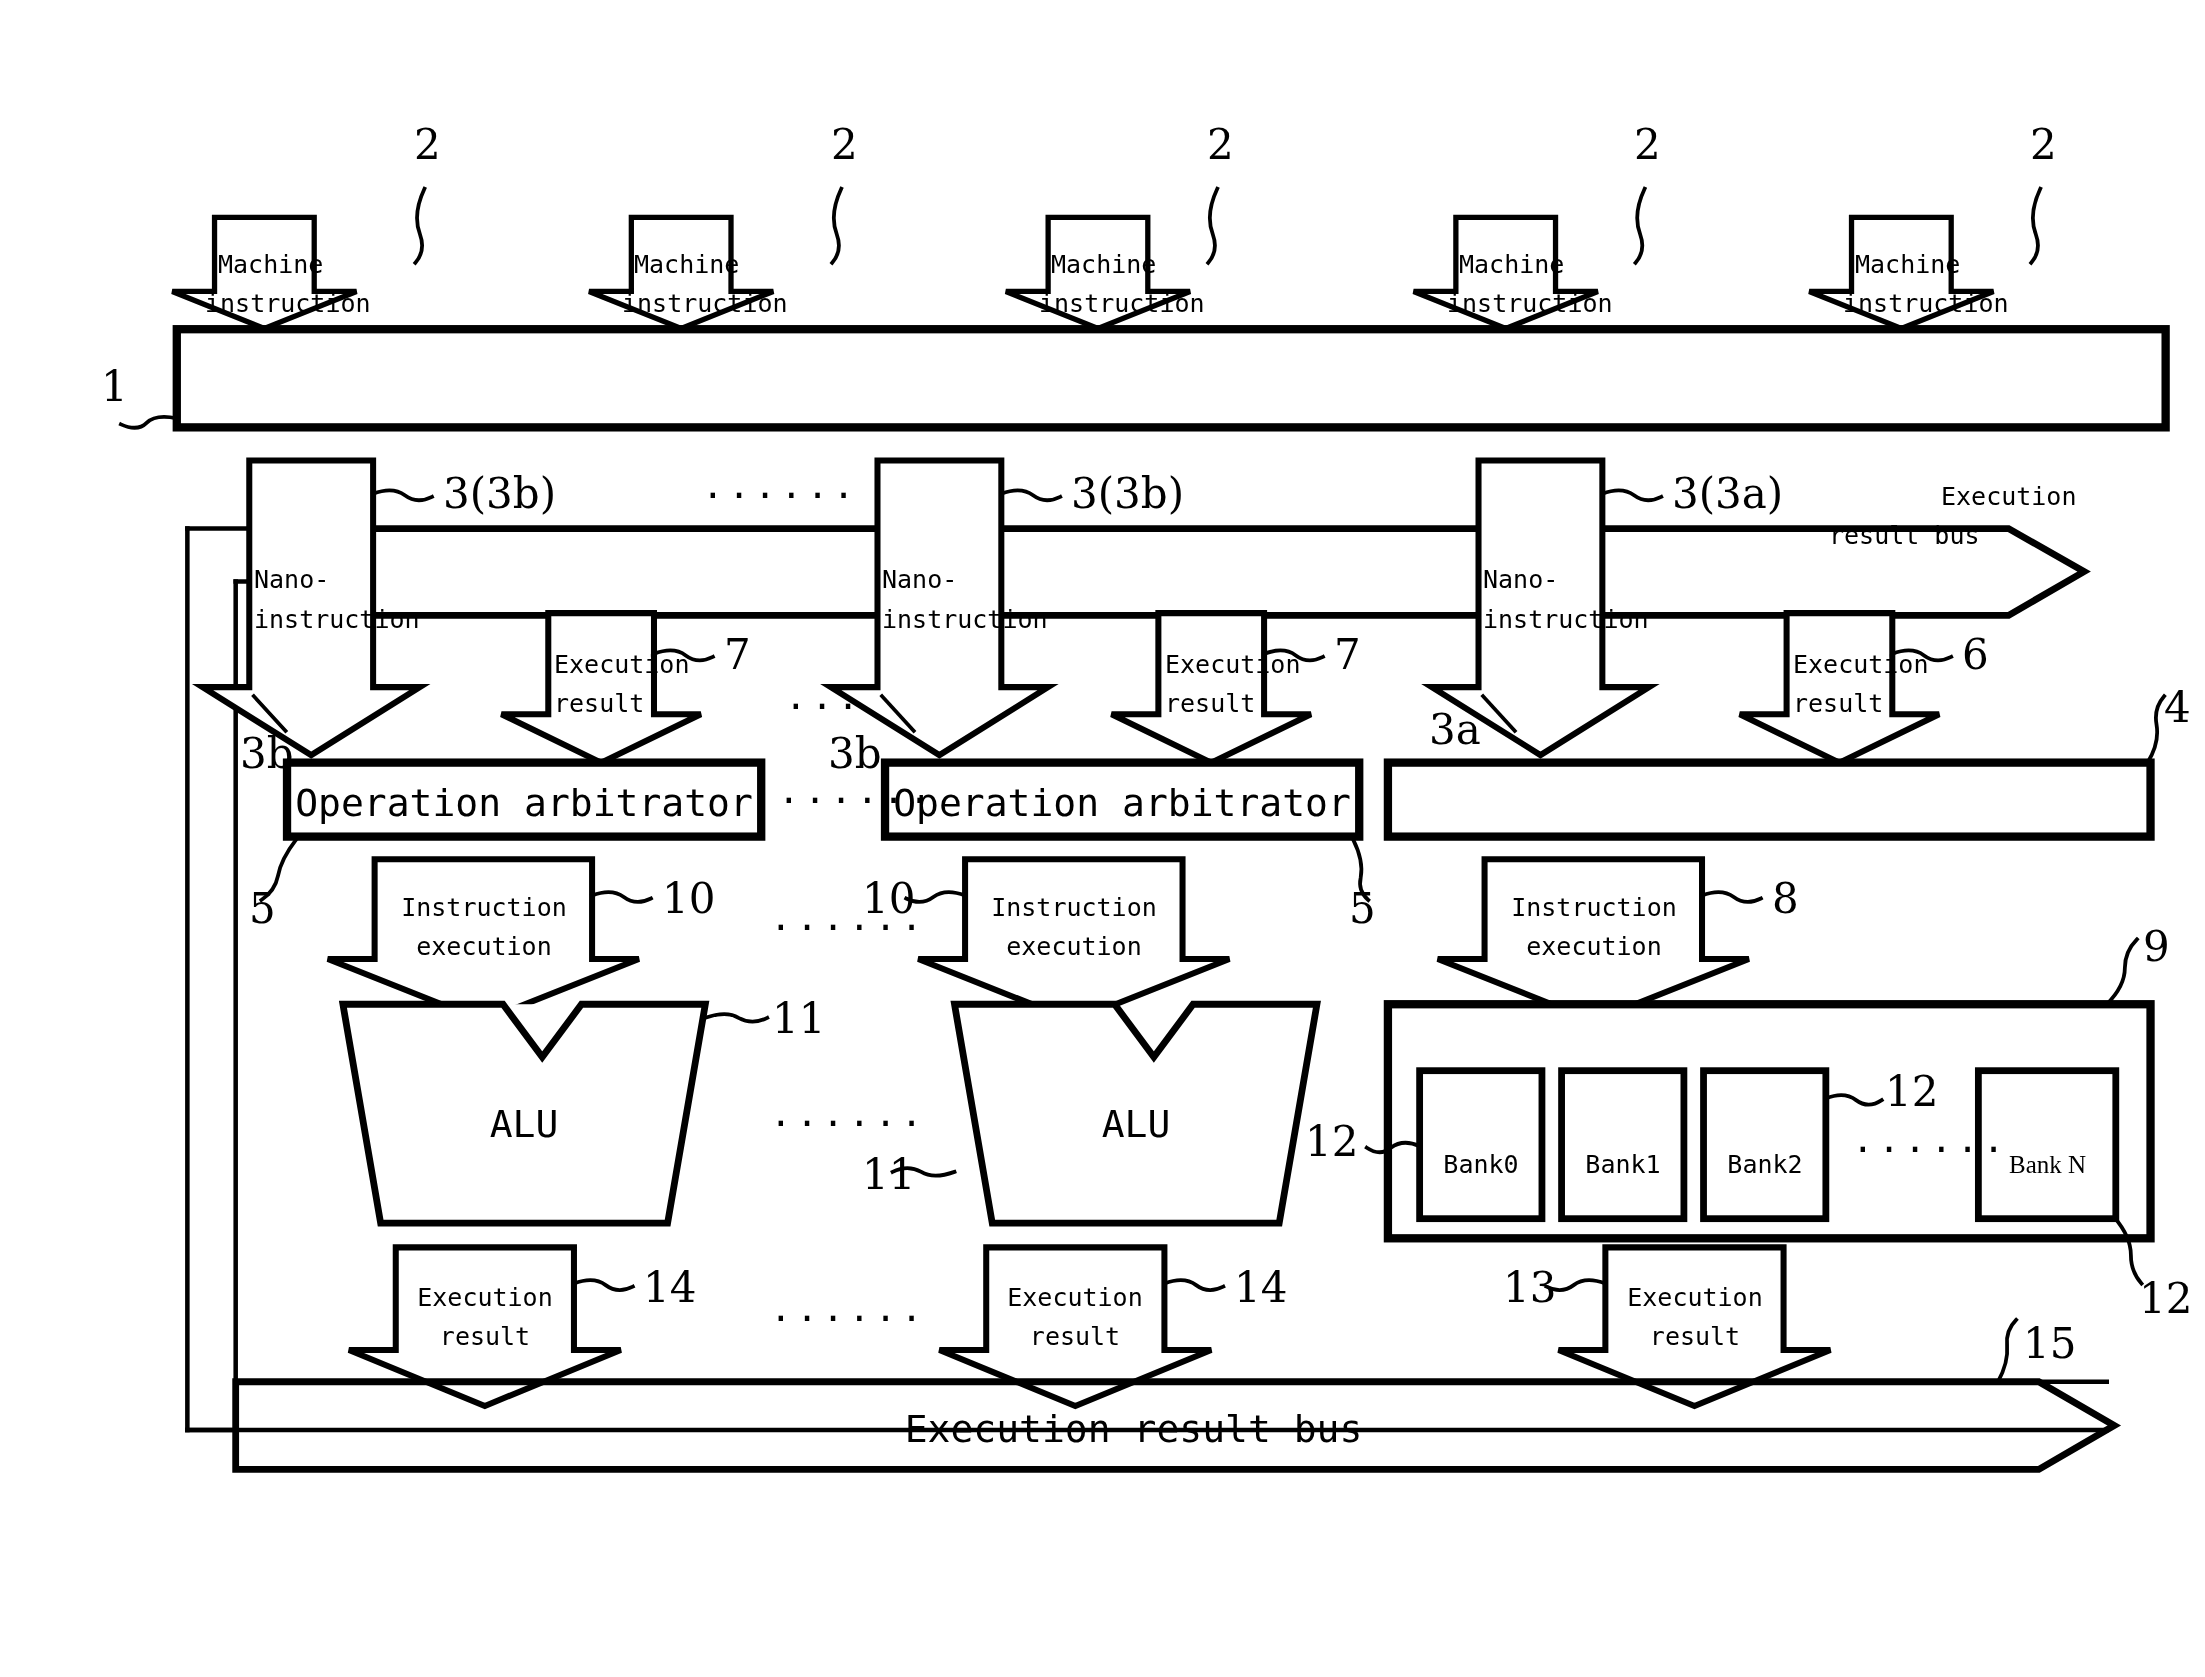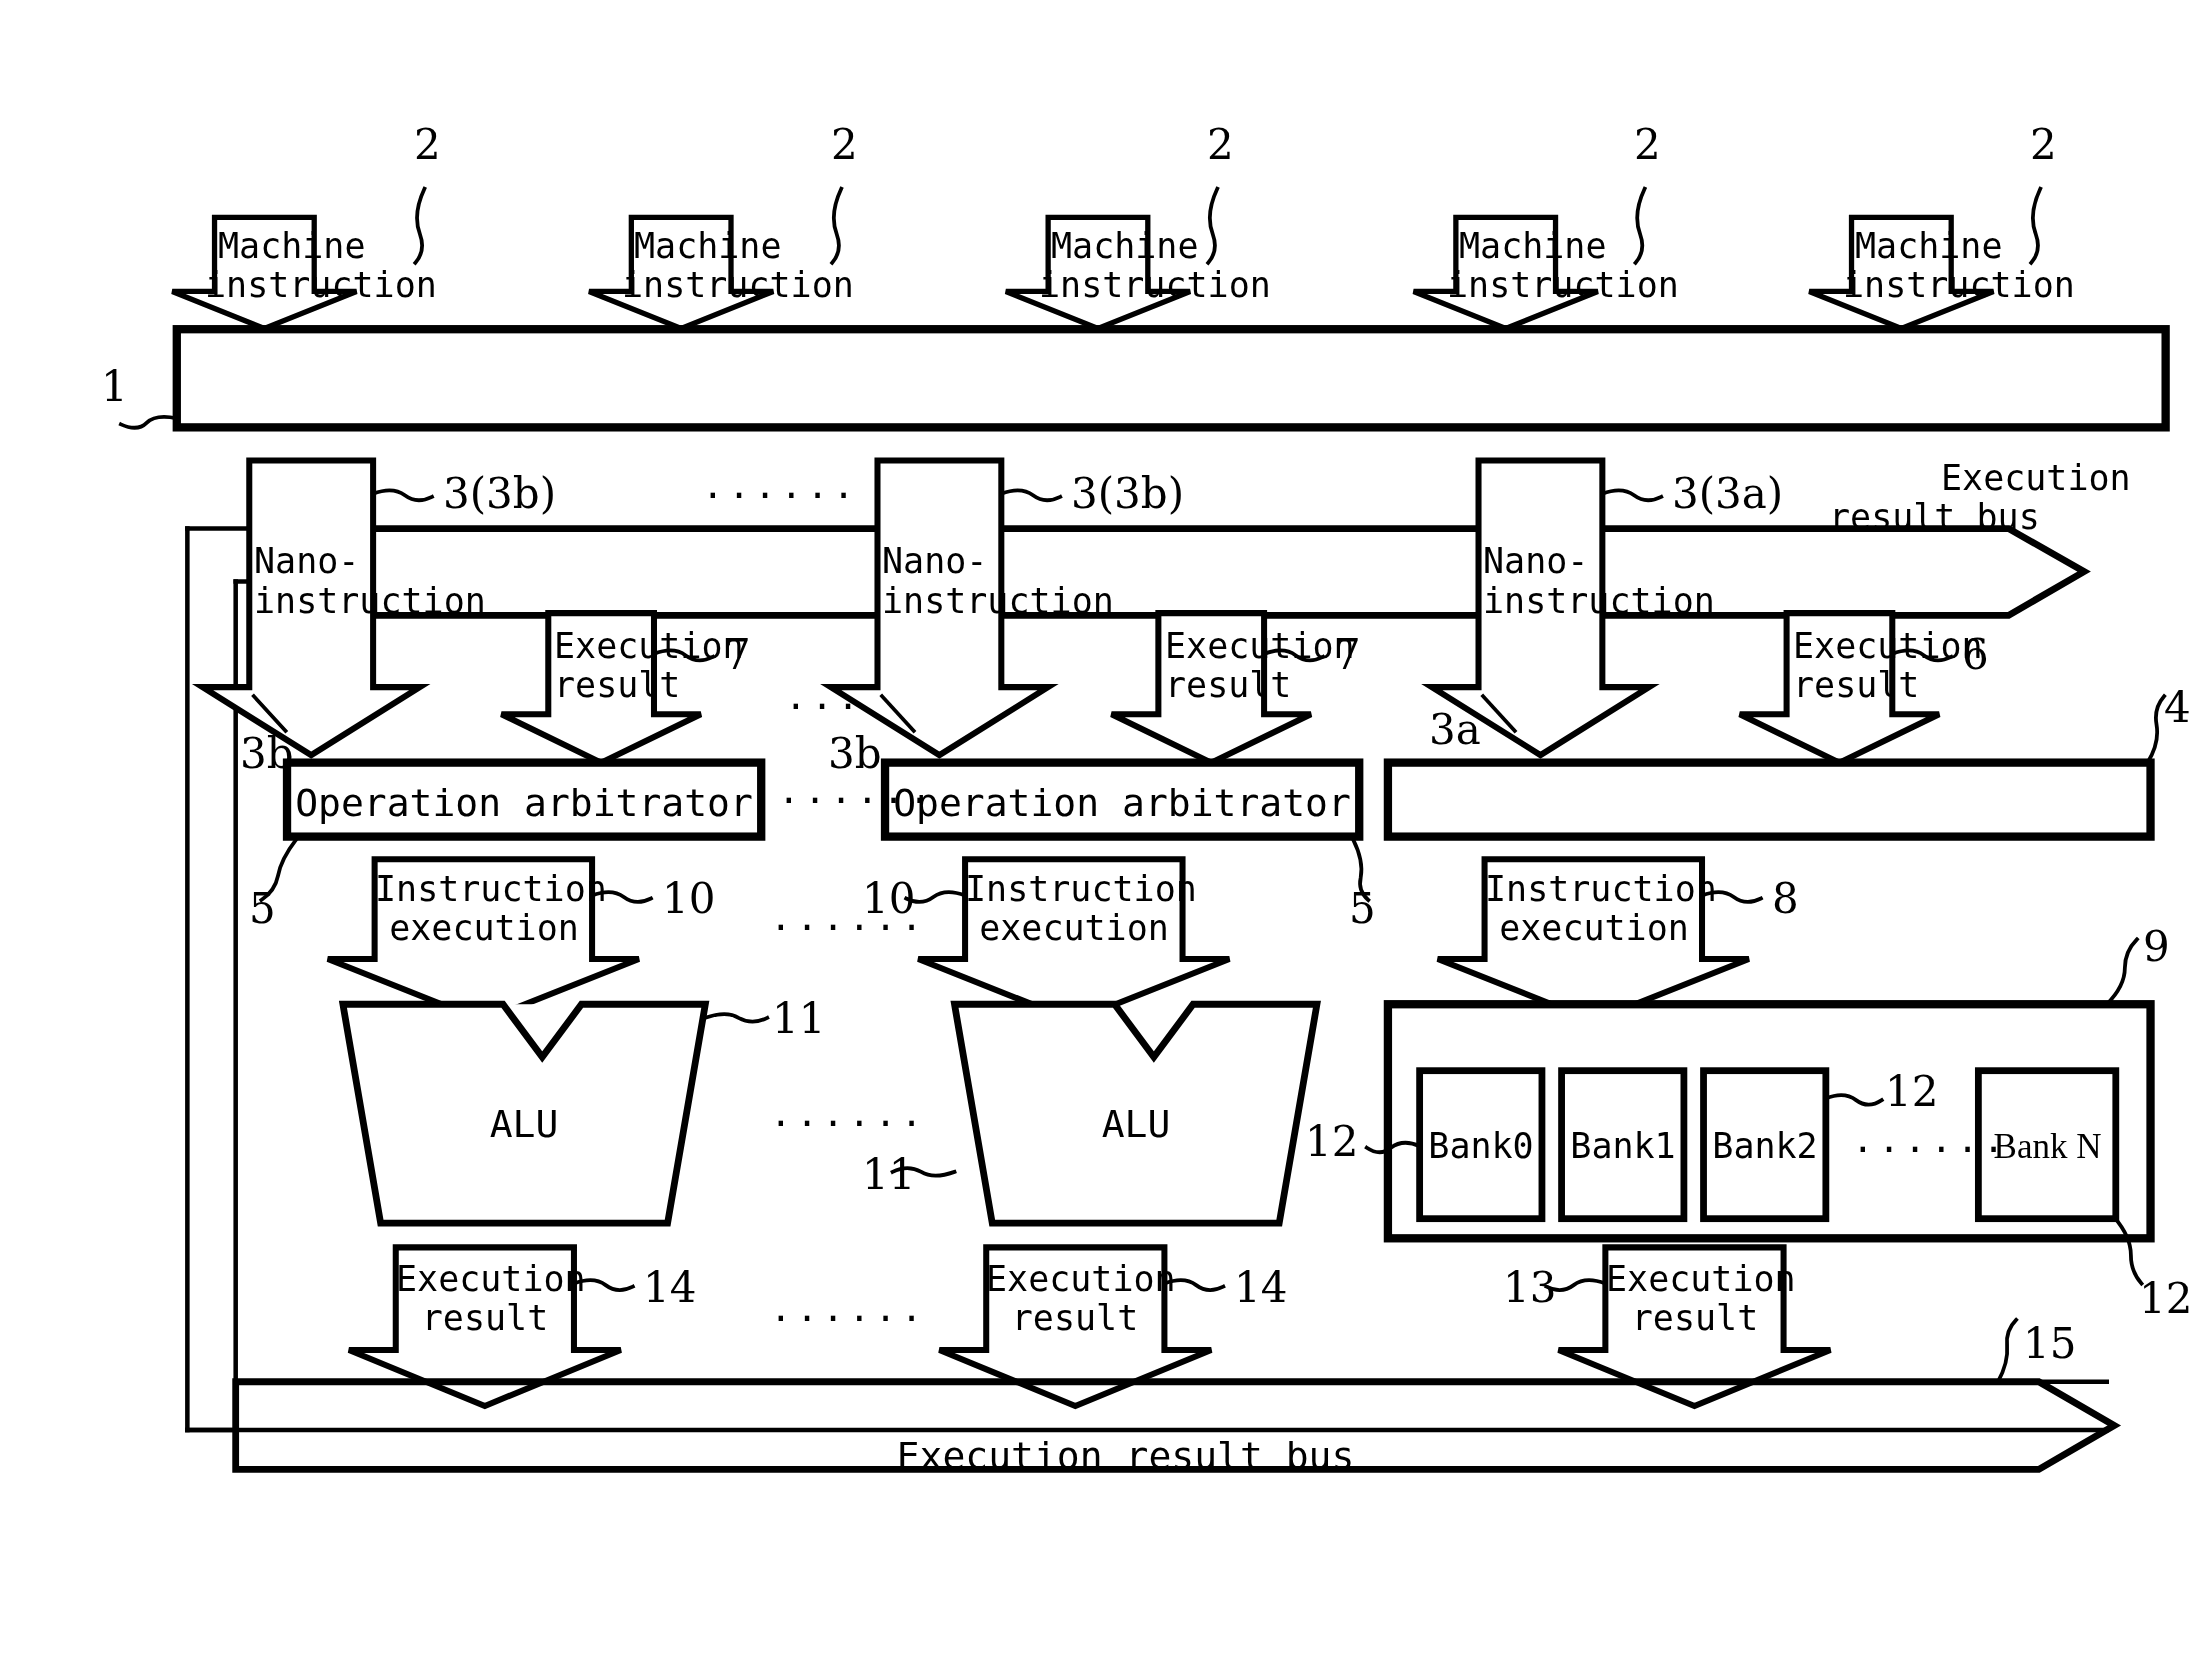--- a/index.html
+++ b/index.html
@@ -17,21 +17,21 @@
   }
   
   .txt{
     position:absolute;
     font-family:"DejaVu Sans Mono","Liberation Mono",monospace;
     white-space:pre;
     line-height:1.12;
     color:#000;
     letter-spacing:0px;
   }
-  .t-box{font-size:35px;}
+  .t-box{font-size:25px;margin-top:24px;}
   .t-big{font-size:38px;}
   .t-ref{font-size:42px;font-family:"DejaVu Serif","Liberation Serif",serif;}
   .t-dots{font-size:36px;letter-spacing:4.5px;}
   .center{text-align:center;}
   
   svg#lines{position:absolute;left:0;top:0;width:2205px;height:1677px;}
 </style>
 </head>
 <body>
 
@@ -258,17 +258,17 @@
   <div class="txt t-box center" style="left:986px;top:1260px;width:178px;">Execution</div>
   <div class="txt t-box center" style="left:986px;top:1299px;width:178px;">result</div>
   <div class="txt t-ref" style="left:1234px;top:1264px;">14</div>
 
   <div class="txt t-box center" style="left:1606px;top:1260px;width:178px;">Execution</div>
   <div class="txt t-box center" style="left:1606px;top:1299px;width:178px;">result</div>
   <div class="txt t-ref" style="left:1503px;top:1264px;">13</div>
 
   <div class="txt t-dots" style="left:770px;top:1299px;">······</div>
 
-  <div class="txt t-big center" style="left:224px;top:1408px;width:1803px;margin-top:27px;">Execution result bus</div>
+  <div class="txt t-big center" style="left:232px;top:1408px;width:1803px;">Execution result bus</div>
   <div class="txt t-ref" style="left:2023px;top:1320px;">15</div>
 
 </div>
 
 
 </body></html>

